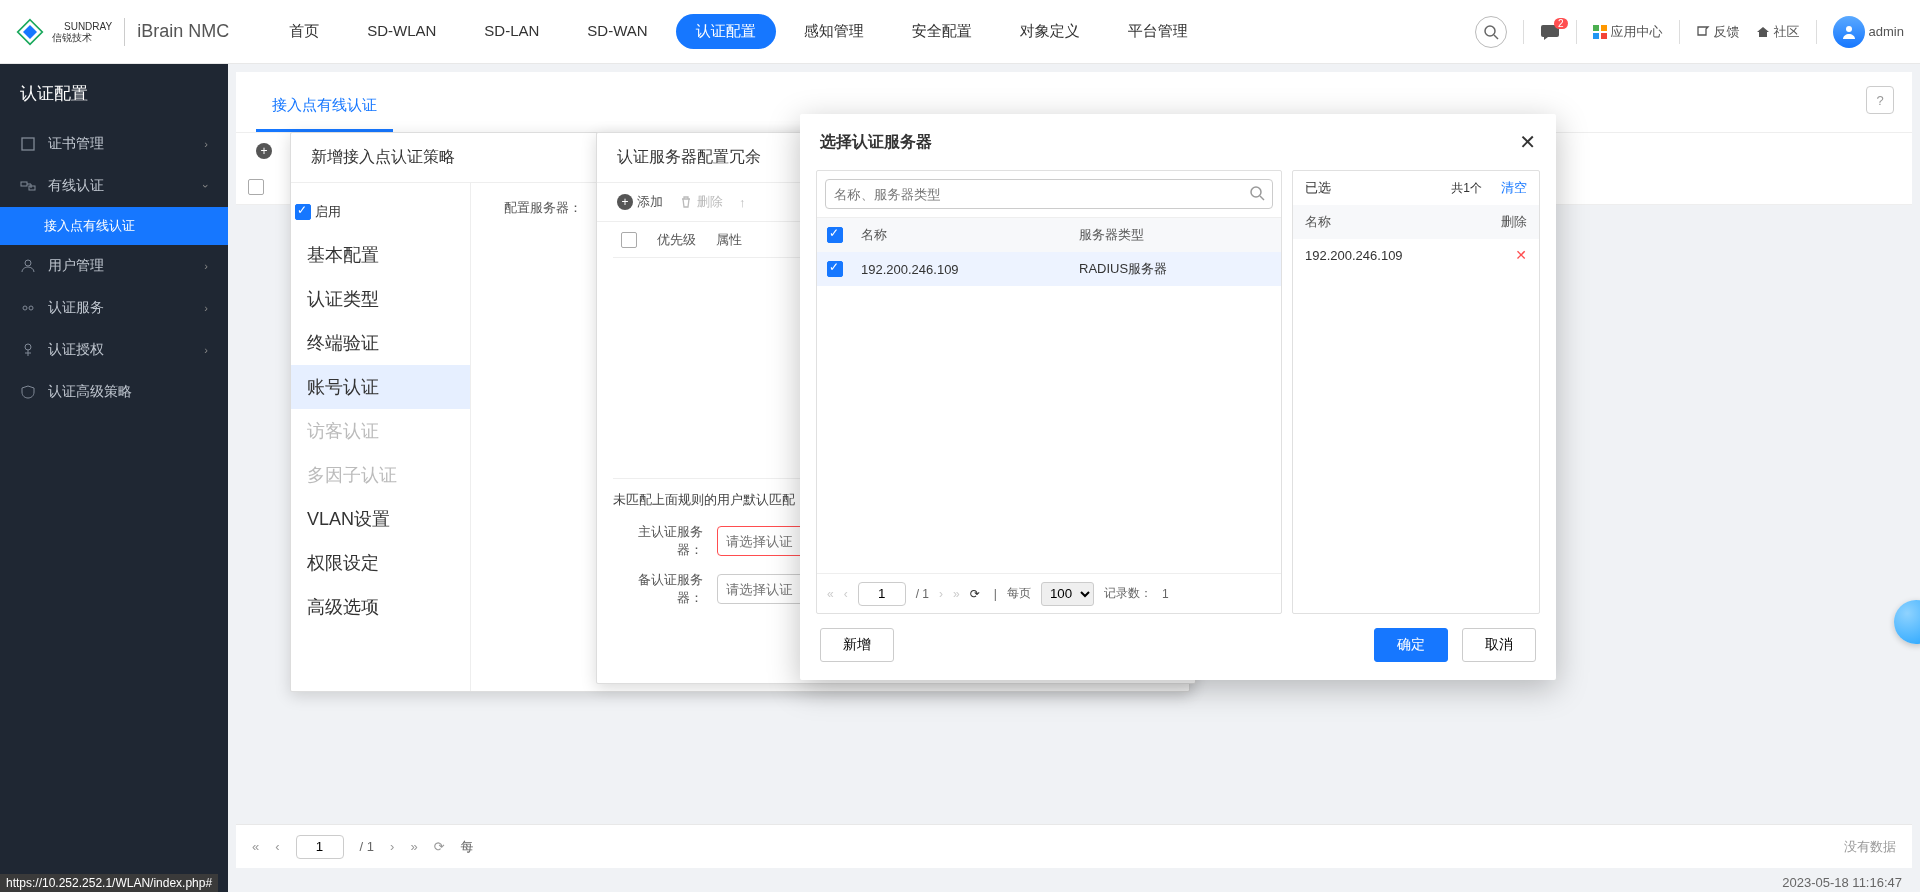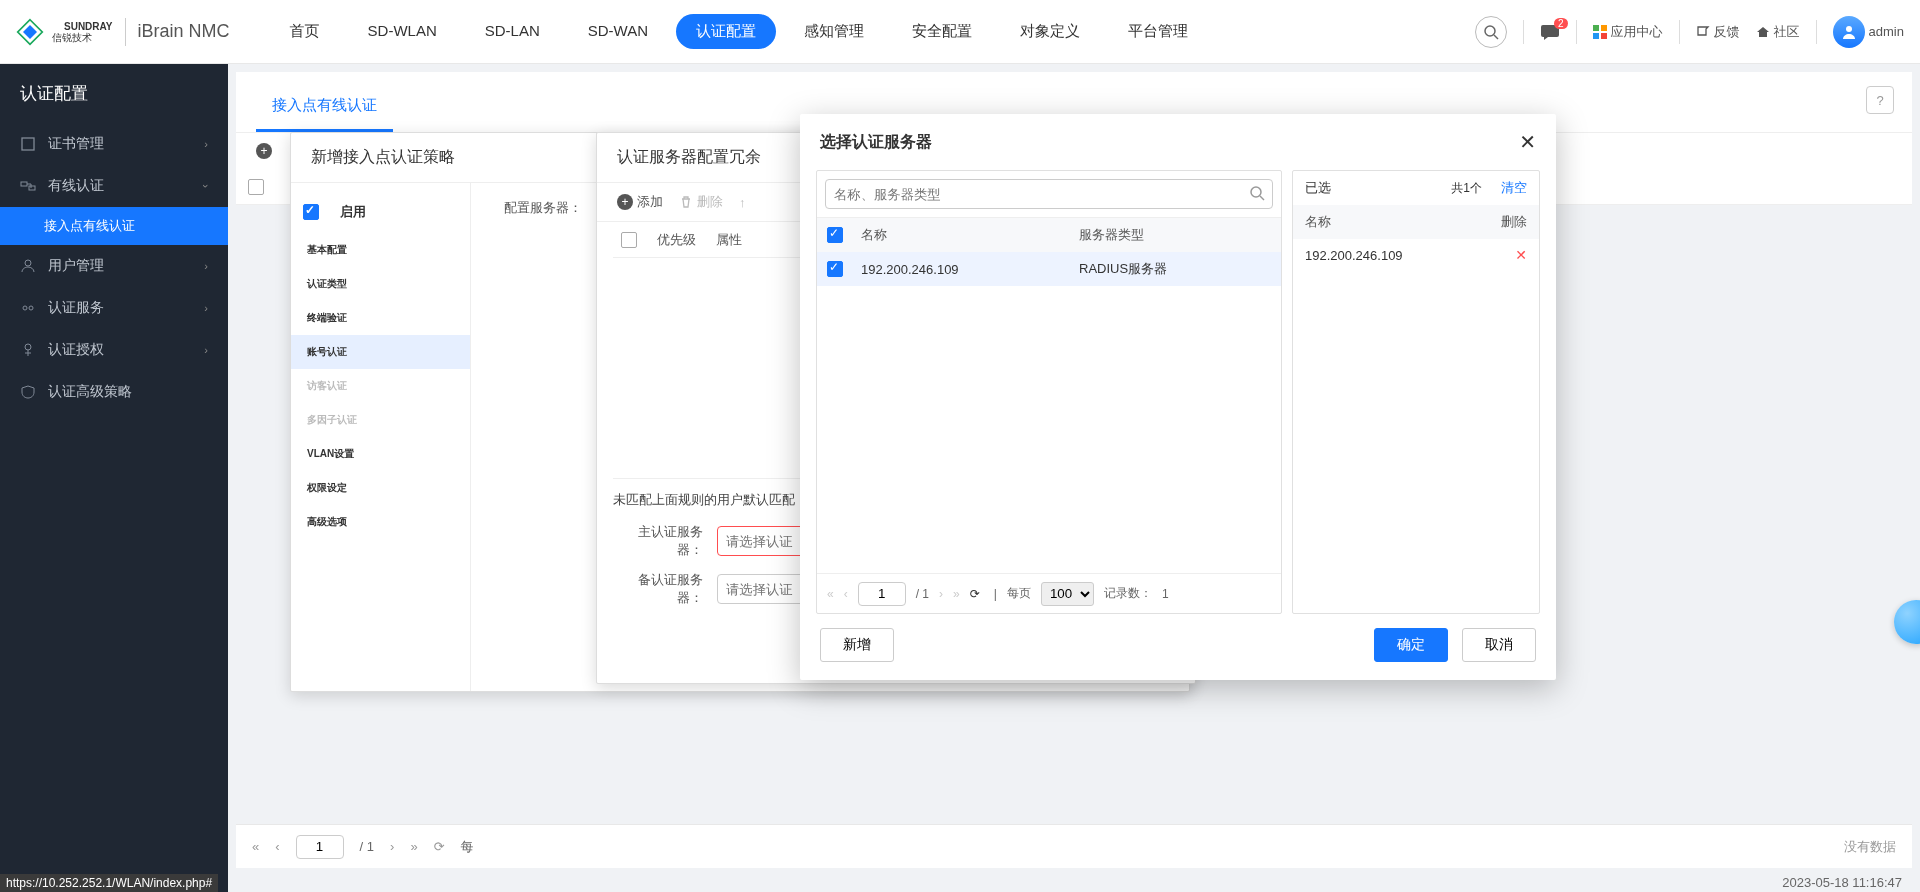--- a/index.html
+++ b/index.html
@@ -3,21 +3,21 @@
 <meta charset="utf-8">
 <style>
 * { box-sizing: border-box; margin: 0; padding: 0; }
 body { font-family: "Microsoft YaHei", Arial, sans-serif; font-size: 13px; color: #333; background: #f0f2f5; overflow: hidden; width: 1920px; height: 892px; position: relative; }
 
 
 .header { height: 64px; background: #fff; border-bottom: 1px solid #e8e8e8; display: flex; align-items: center; padding: 0 16px; }
 .logo-section { display: flex; align-items: center; margin-right: 40px; }
 .logo-icon { width: 28px; height: 28px; margin-right: 8px; }
 .logo-text { display: flex; flex-direction: column; line-height: 1.1; margin-right: 12px; }
-.logo-brand { font-size: 10px; font-weight: bold; padding-left: 12px; }
+.logo-brand { font-size: 10px; font-weight: normal; padding-left: 12px; }
 .logo-cn { font-size: 10px; }
 .logo-divider { width: 1px; height: 28px; background: #ccc; margin-right: 12px; }
 .logo-product { font-size: 18px; color: #555; }
 .nav { display: flex; gap: 8px; }
 .nav-item { padding: 8px 20px; color: #333; cursor: pointer; font-size: 15px; border-radius: 4px; }
 .nav-item.active { background: #1677ff; color: #fff; border-radius: 20px; }
 .header-right { margin-left: auto; display: flex; align-items: center; gap: 16px; }
 .search-circle { width: 32px; height: 32px; border: 1px solid #bbb; border-radius: 50%; display: flex; align-items: center; justify-content: center; cursor: pointer; }
 .hdr-icon { display: flex; align-items: center; gap: 4px; color: #555; cursor: pointer; position: relative; }
 .hdr-sep { width: 1px; height: 24px; background: #ddd; }
@@ -58,22 +58,22 @@
 .pg-btn { cursor: pointer; color: #999; }
 .pg-input { width: 48px; height: 24px; border: 1px solid #ccc; border-radius: 4px; text-align: center; }
 .status-bar { position: absolute; bottom: 0; right: 10px; font-size: 13px; color: #666; padding: 2px 8px; }
 .corner-url { position: absolute; bottom: 0; left: 0; background: #3a3a3a; color: #fff; font-size: 12px; padding: 2px 6px; }
 
 
 .policy-modal { position: absolute; top: 132px; left: 290px; width: 900px; height: 560px; background: #fff; border: 1px solid #ddd; box-shadow: 0 4px 16px rgba(0,0,0,.15); display: flex; flex-direction: column; border-radius: 2px; }
 .pm-title { padding: 14px 20px; font-size: 16px; font-weight: 500; }
 .pm-body { flex: 1; display: flex; border-top: 1px solid #eee; }
 .pm-left { width: 180px; border-right: 1px solid #eee; padding-top: 8px; }
-.pm-enable { padding: 12px 12px; display: flex; align-items: center; gap: 21px; font-weight: bold; }
-.pm-nav-item { padding: 10px 16px; font-size: 10px; cursor: pointer; color: #333; font-weight: bold; }
+.pm-enable { padding: 12px 4px; display: flex; align-items: center; gap: 4px; }
+.pm-nav-item { padding: 10px 16px; font-size: 18px; cursor: pointer; color: #333; }
 .pm-nav-item.active { background: #e6efff; }
 .pm-nav-item.disabled { color: #bbb; }
 .pm-right { flex: 1; padding: 16px; }
 .pm-label { color: #555; font-size: 13px; padding-left: 17px; }
 
 
 .redun-modal { position: absolute; top: 132px; left: 596px; width: 600px; height: 552px; background: #fff; border: 1px solid #ddd; box-shadow: 0 4px 16px rgba(0,0,0,.15); display: flex; flex-direction: column; border-radius: 2px; }
 .rm-title { padding: 14px 20px; font-size: 16px; font-weight: 500; }
 .rm-toolbar { display: flex; align-items: center; gap: 16px; padding: 10px 20px; border-top: 1px solid #eee; border-bottom: 1px solid #eee; color: #555; }
 .rm-body { flex: 1; padding: 0 16px; }

